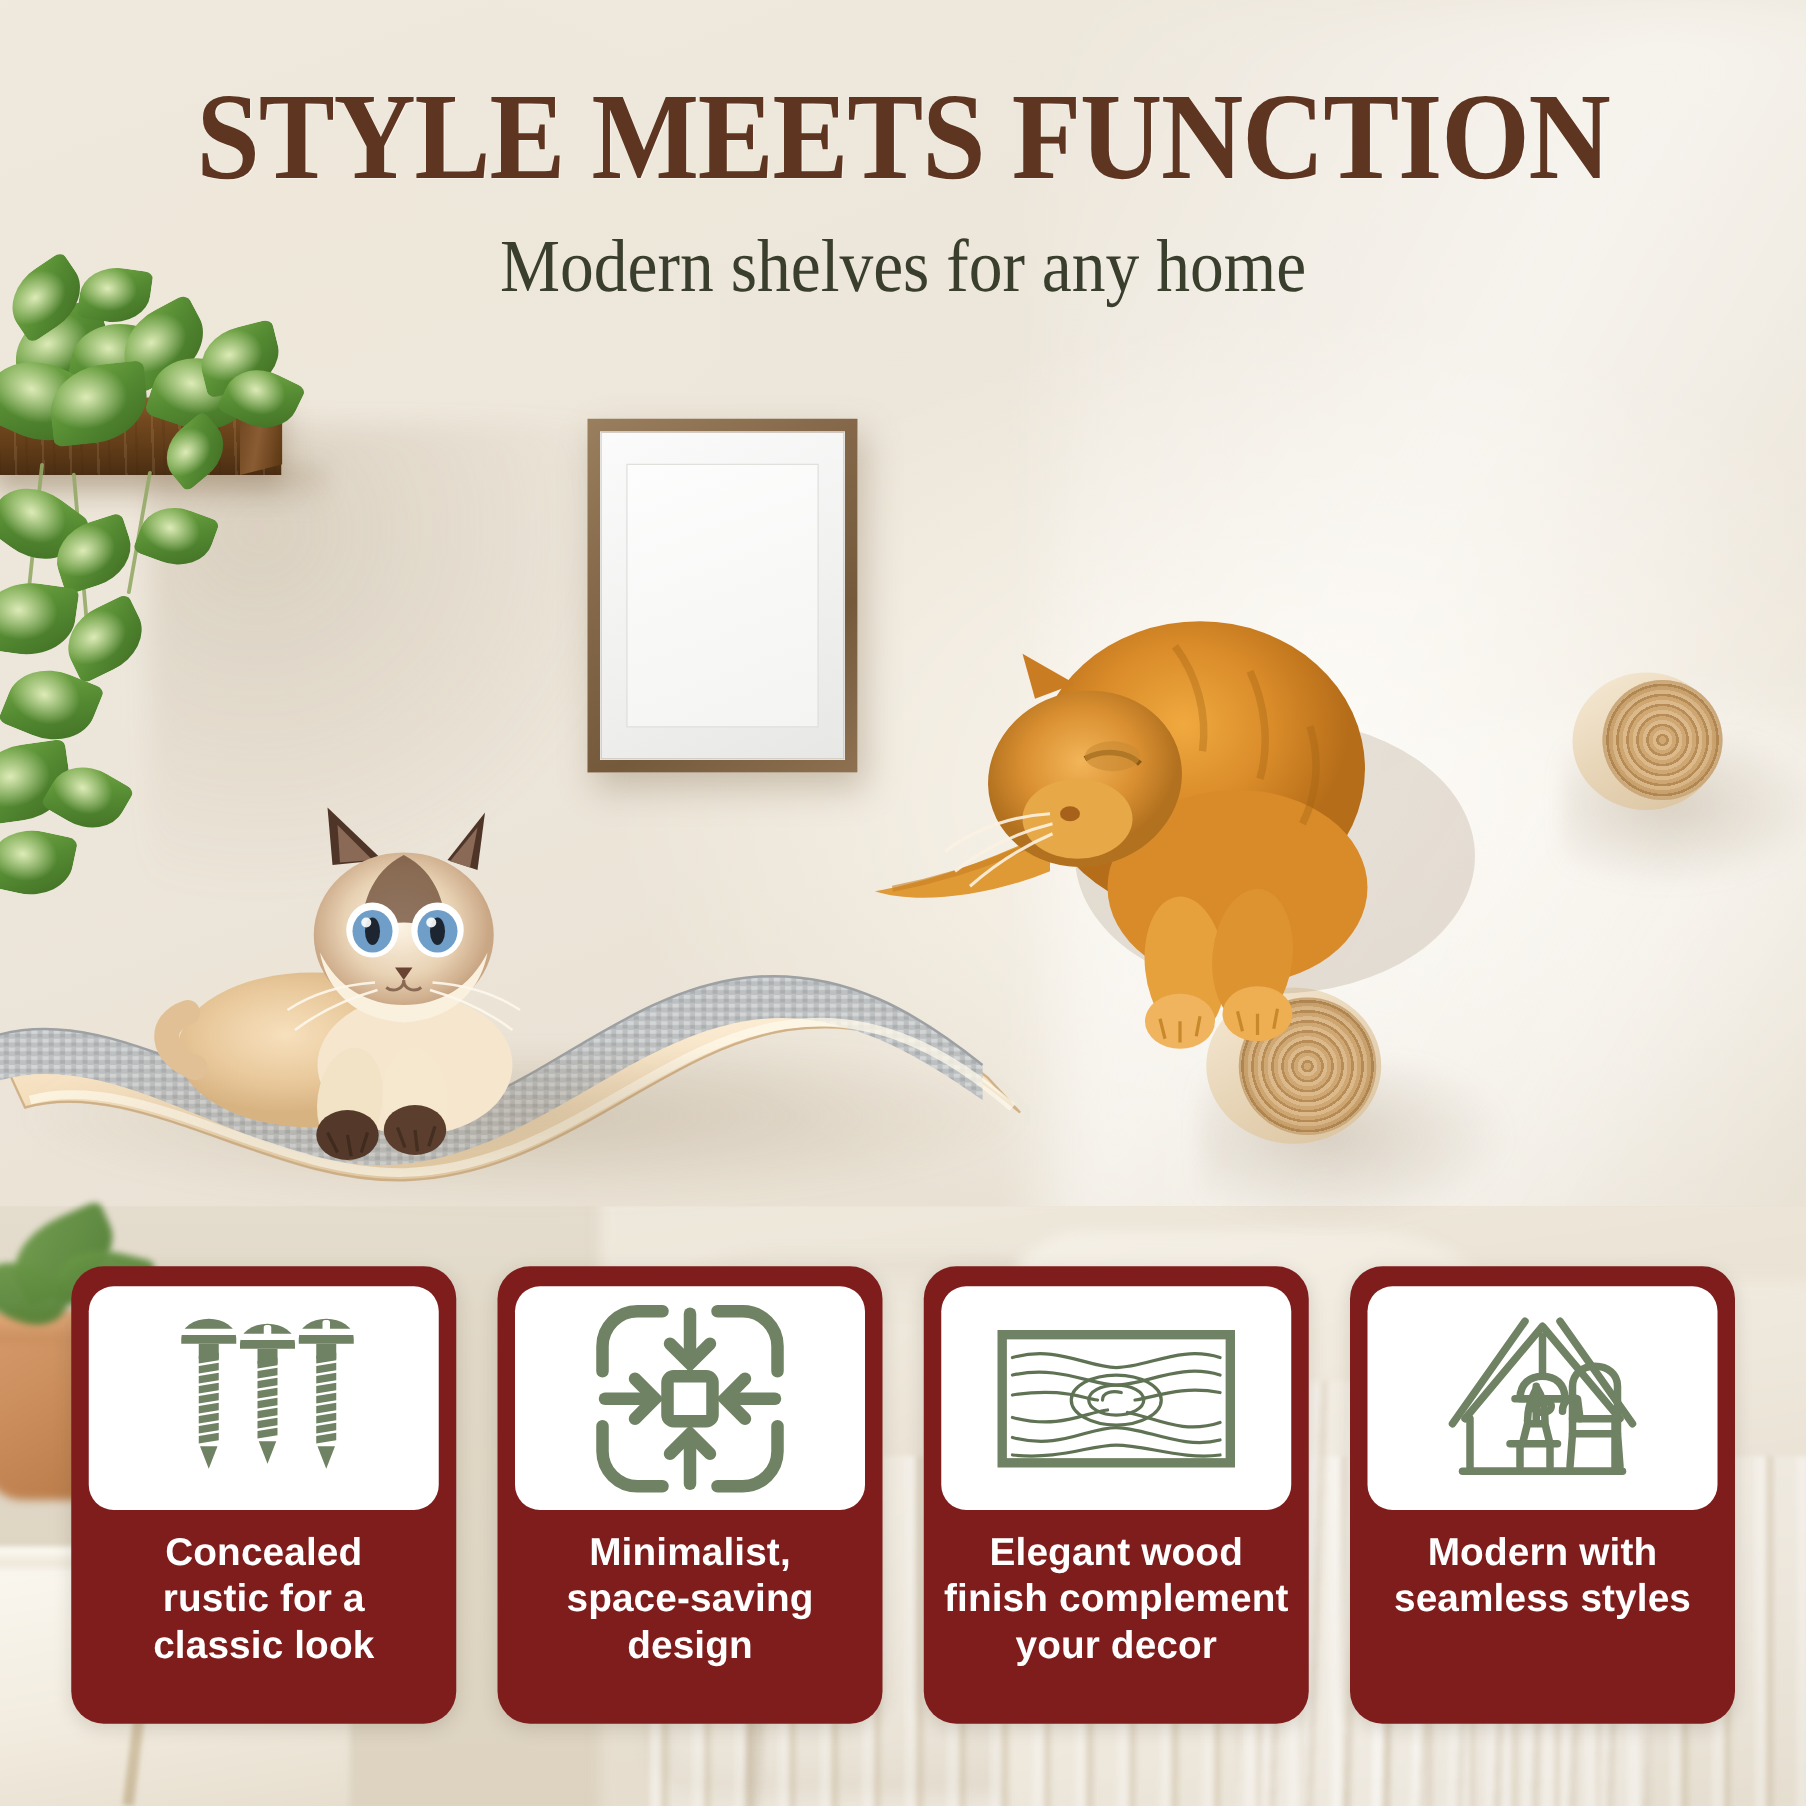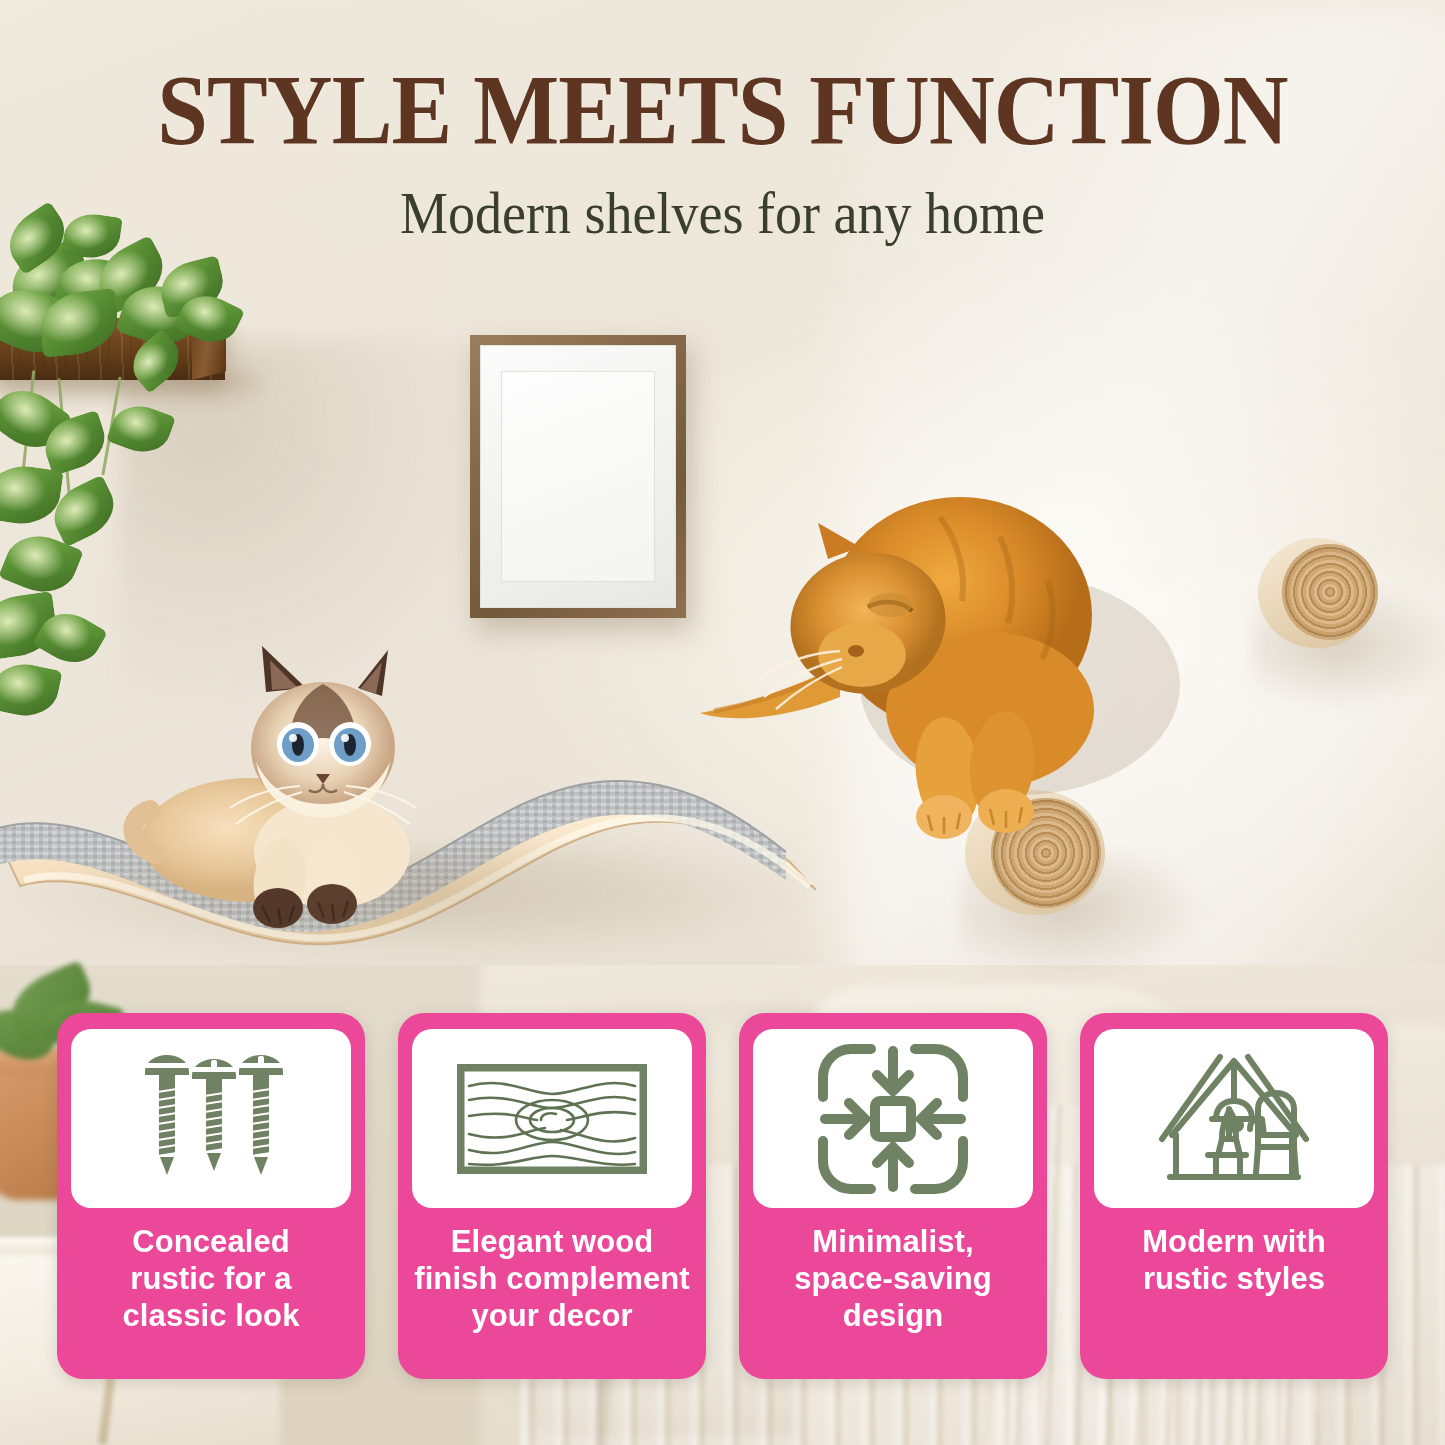--- a/index.html
+++ b/index.html
@@ -203,21 +203,21 @@
     transform:scaleX(.90);
     white-space:nowrap;
   }
 
   
   .cards{
     position:absolute;left:57px;top:1013px;width:1331px;height:366px;
     display:flex;gap:33px;
   }
   .card{
-    flex:1 1 0;background:#ec4899;border-radius:26px;
+    flex:1 1 0;background:#7f1d1d;border-radius:26px;
     display:flex;flex-direction:column;align-items:center;
     padding:16px 14px 14px;box-sizing:border-box;
     box-shadow:0 4px 14px rgba(90,80,60,.18);
   }
   .icon-panel{
     width:100%;height:179px;background:#ffffff;border-radius:20px;
     display:flex;align-items:center;justify-content:center;
     box-sizing:border-box;
   }
   .card-label{
@@ -506,20 +506,50 @@
       </div>
       <div class="card-label">
         <div>Concealed</div>
         <div>rustic for a</div>
         <div>classic look</div>
       </div>
     </div>
 
     <div class="card">
       <div class="icon-panel">
+        <svg width="152" height="152" viewBox="0 0 152 152">
+          <g fill="none" stroke="#6f8263" stroke-width="10" stroke-linecap="round">
+
+            <path d="M54,6 H34 A28,28 0 0 0 6,34 V54"></path>
+            <path d="M98,6 H118 A28,28 0 0 1 146,34 V54"></path>
+            <path d="M6,98 V118 A28,28 0 0 0 34,146 H54"></path>
+            <path d="M146,98 V118 A28,28 0 0 1 118,146 H98"></path>
+
+            <rect x="58" y="58" width="36" height="36" rx="5"></rect>
+
+            <path d="M76,8 V46"></path>
+              <path d="M60,32 L76,48 L92,32"></path>
+            <path d="M76,144 V106"></path>
+              <path d="M60,120 L76,104 L92,120"></path>
+            <path d="M8,76 H46"></path>
+              <path d="M32,60 L48,76 L32,92"></path>
+            <path d="M144,76 H106"></path>
+              <path d="M120,60 L104,76 L120,92"></path>
+          </g>
+        </svg>
+      </div>
+      <div class="card-label">
+        <div>Minimalist,</div>
+        <div>space-saving</div>
+        <div>design</div>
+      </div>
+    </div>
+
+    <div class="card">
+      <div class="icon-panel">
         <svg width="190" height="110" viewBox="0 0 190 110">
           <rect x="3" y="3" width="184" height="104" fill="none" stroke="#6f8263" stroke-width="9"></rect>
           <g fill="none" stroke="#5f7354" stroke-width="2.6" stroke-linecap="round">
             <path d="M12,22 C48,12 72,30 95,30 C120,30 146,12 178,22"></path>
             <path d="M12,36 C50,28 74,44 95,44 C118,44 146,26 178,36"></path>
             <path d="M12,52 C50,46 66,54 80,56 M110,56 C126,54 146,44 178,50"></path>
             <path d="M12,70 C50,80 70,66 88,64 M104,66 C126,70 148,84 178,74"></path>
             <path d="M12,86 C50,96 72,78 95,78 C118,78 148,96 178,88"></path>
             <path d="M12,100 C50,104 74,92 95,92 C118,92 148,104 178,100"></path>
             <ellipse cx="95" cy="56" rx="36" ry="20"></ellipse>
@@ -530,50 +560,20 @@
       </div>
       <div class="card-label">
         <div>Elegant wood</div>
         <div>finish complement</div>
         <div>your decor</div>
       </div>
     </div>
 
     <div class="card">
       <div class="icon-panel">
-        <svg width="152" height="152" viewBox="0 0 152 152">
-          <g fill="none" stroke="#6f8263" stroke-width="10" stroke-linecap="round">
-
-            <path d="M54,6 H34 A28,28 0 0 0 6,34 V54"></path>
-            <path d="M98,6 H118 A28,28 0 0 1 146,34 V54"></path>
-            <path d="M6,98 V118 A28,28 0 0 0 34,146 H54"></path>
-            <path d="M146,98 V118 A28,28 0 0 1 118,146 H98"></path>
-
-            <rect x="58" y="58" width="36" height="36" rx="5"></rect>
-
-            <path d="M76,8 V46"></path>
-              <path d="M60,32 L76,48 L92,32"></path>
-            <path d="M76,144 V106"></path>
-              <path d="M60,120 L76,104 L92,120"></path>
-            <path d="M8,76 H46"></path>
-              <path d="M32,60 L48,76 L32,92"></path>
-            <path d="M144,76 H106"></path>
-              <path d="M120,60 L104,76 L120,92"></path>
-          </g>
-        </svg>
-      </div>
-      <div class="card-label">
-        <div>Minimalist,</div>
-        <div>space-saving</div>
-        <div>design</div>
-      </div>
-    </div>
-
-    <div class="card">
-      <div class="icon-panel">
         <svg width="176" height="152" viewBox="0 0 176 152">
           <g fill="none" stroke="#6f8263" stroke-width="6" stroke-linecap="round" stroke-linejoin="round">
 
             <path d="M16,96 L74,14"></path>
             <path d="M160,96 L102,14"></path>
             <path d="M26,92 L88,18 L150,92"></path>
 
             <path d="M30,92 V134 H146 V92"></path>
             <path d="M24,134 H152"></path>
 
@@ -593,18 +593,18 @@
             <path d="M112,66 C112,56 120,50 130,50 C140,50 148,56 148,66 V104 H112 Z"></path>
             <path d="M104,86 C104,78 110,74 116,76 L118,92"></path>
             <path d="M112,104 L110,130"></path>
               <path d="M148,104 L150,130"></path>
             <path d="M112,92 H148"></path>
           </g>
         </svg>
       </div>
       <div class="card-label">
         <div>Modern with</div>
-        <div>rustic styles</div>
+        <div>seamless styles</div>
       </div>
     </div>
 
   </div>
 </div>
 
 </body></html>

